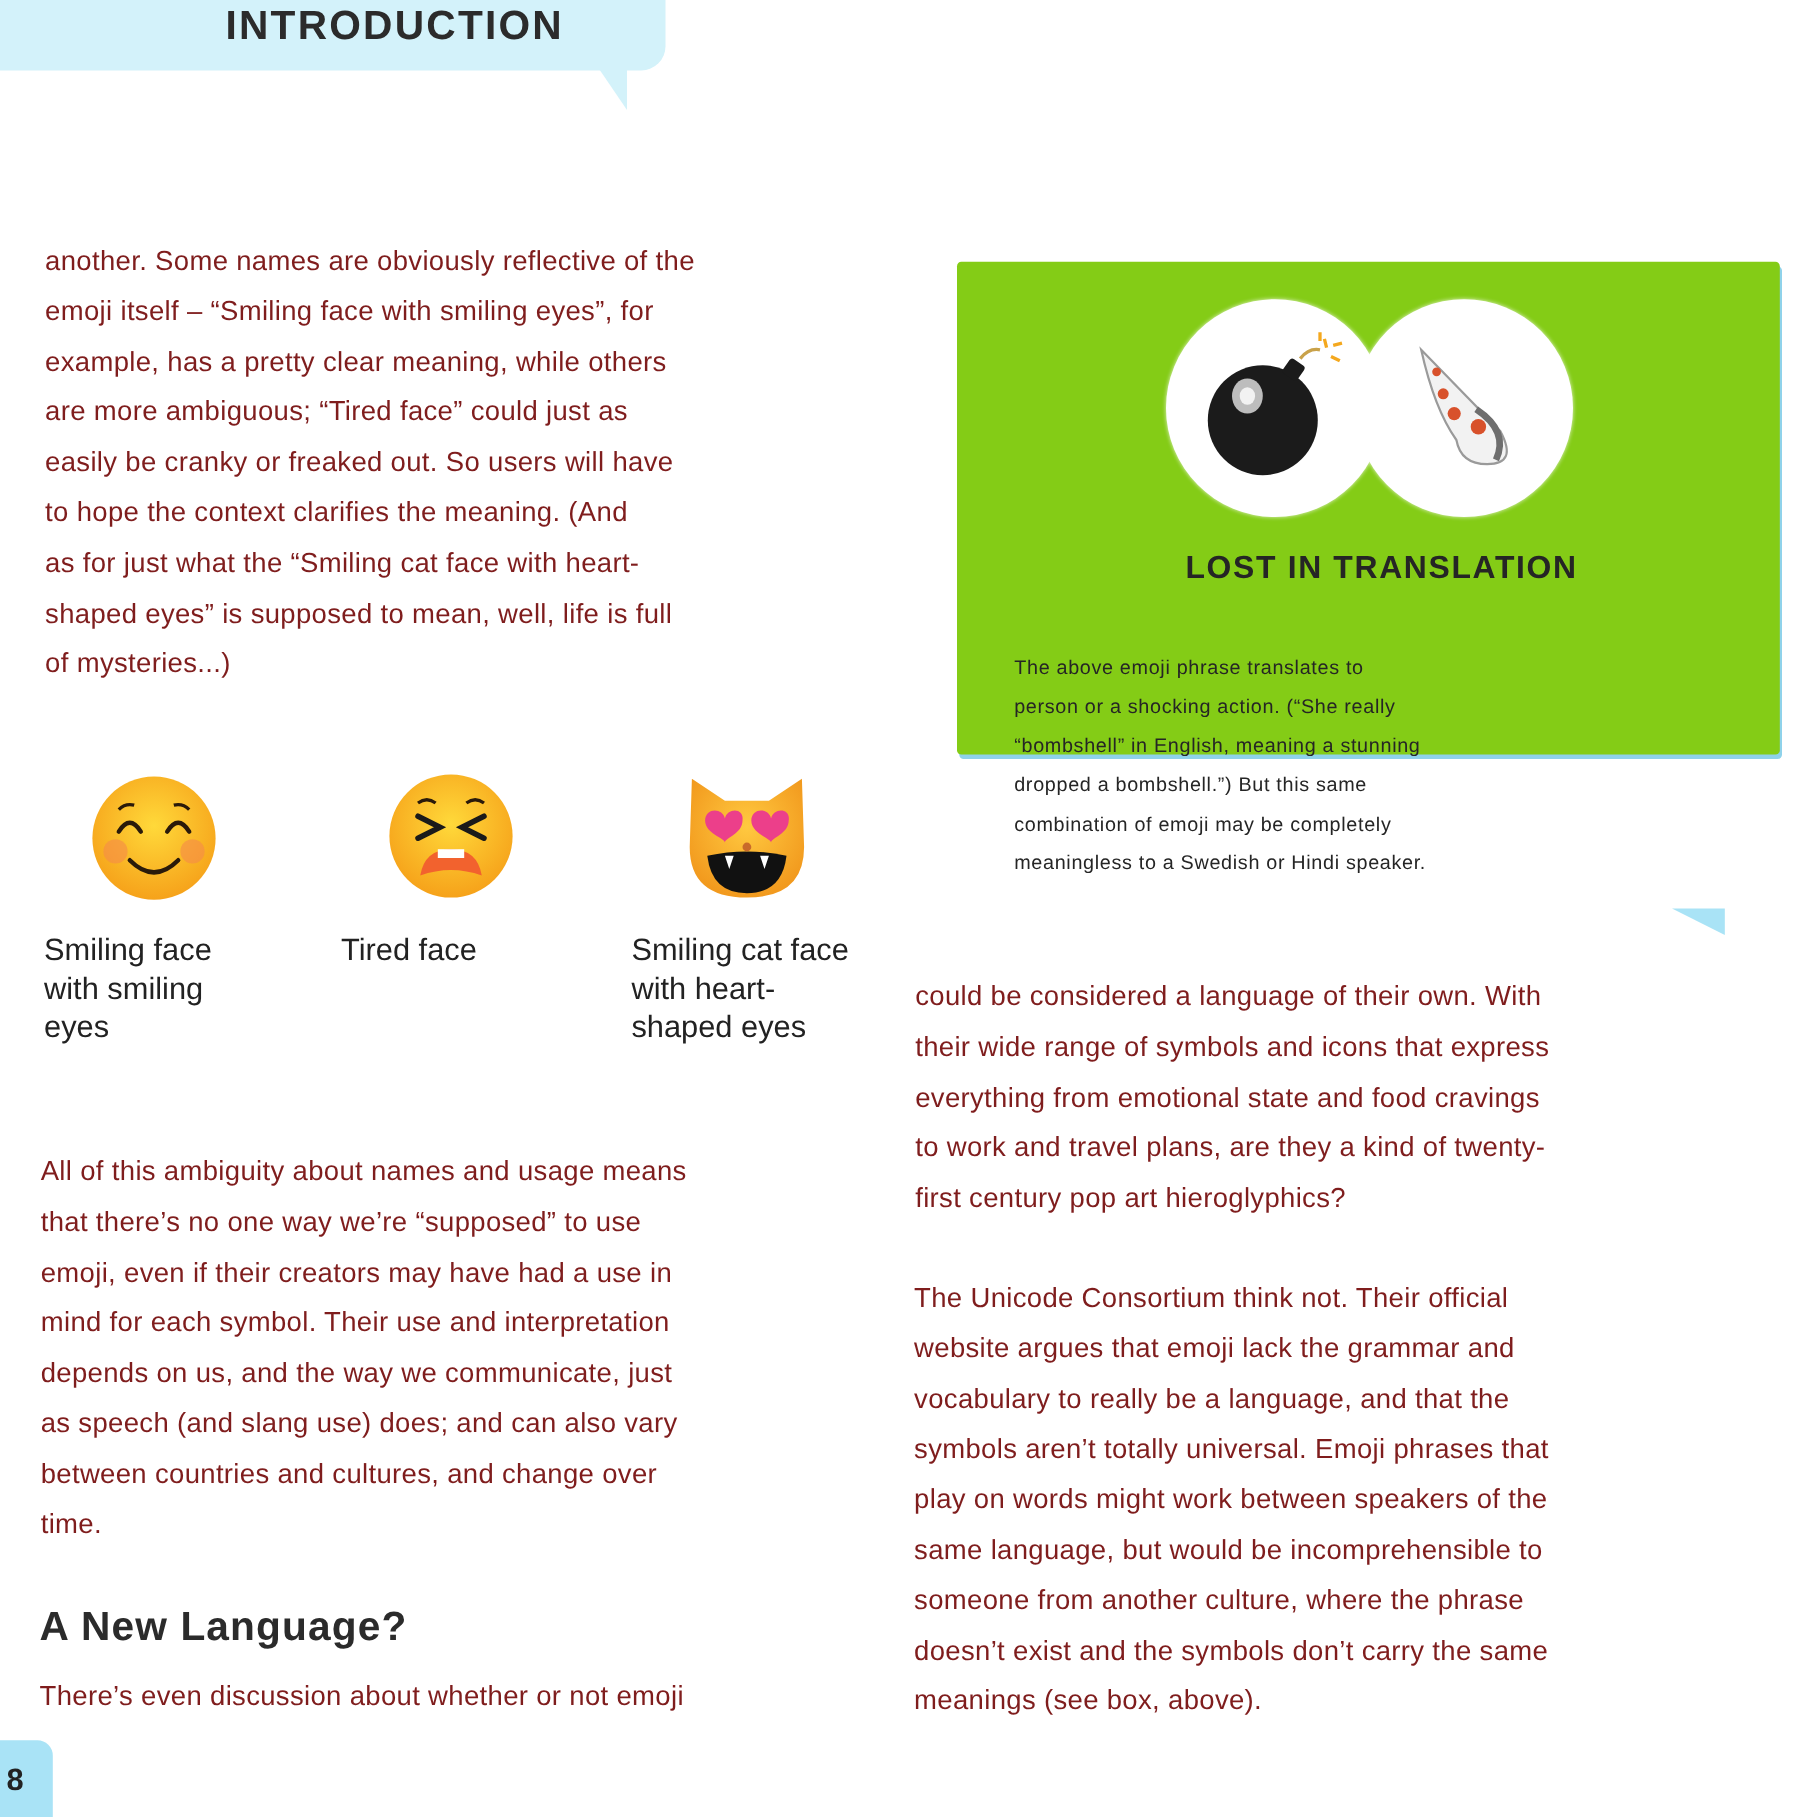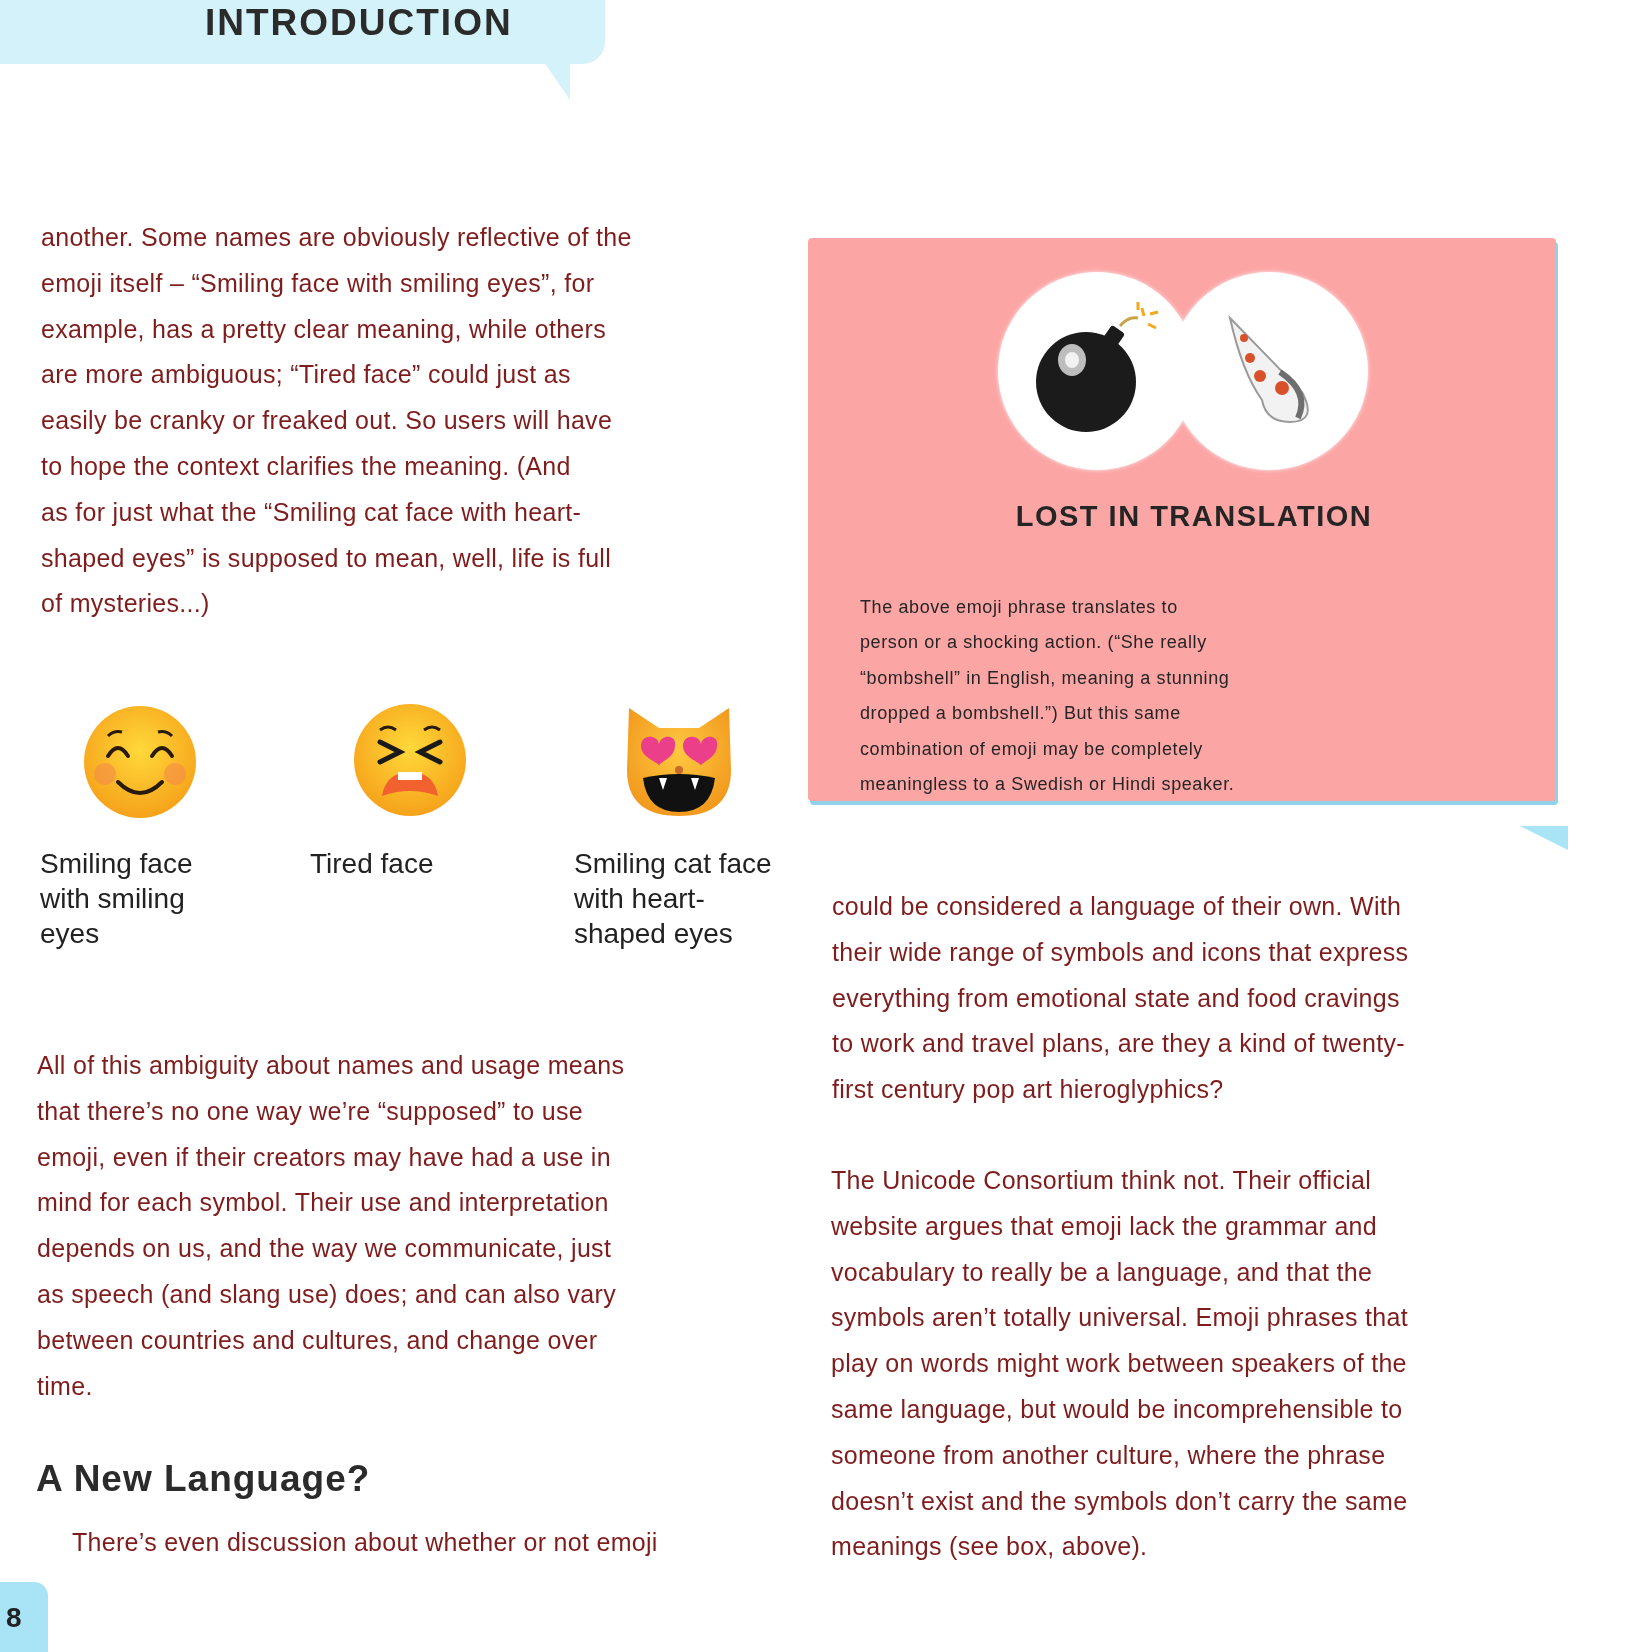--- a/index.html
+++ b/index.html
@@ -27,22 +27,22 @@
     }
     .body-text .line { display:block; white-space:nowrap; }
     .emoji-row { position:absolute; left:40px; top:700px; width:760px; height:260px; }
     .emoji-item { position:absolute; top:0; width:200px; text-align:left; }
     .emoji-graphic { width:120px; height:120px; margin:0 auto; position:relative; }
     .emoji-caption {
       margin-top:26px; font-size:28px; line-height:35px; color:#222;
     }
     .emoji-caption span { display:block; }
     .callout {
-      position:absolute; left:808px; top:238px; width:748px; height:563px;
-      background:#fca5a5; border-radius:4px;
+      position:absolute; left:870px; top:238px; width:748px; height:448px;
+      background:#84cc16; border-radius:4px;
       box-shadow: 2px 4px 0 #8fd2ea;
     }
     .callout-tail {
       position:absolute; left:1520px; top:826px; width:0; height:0;
       border-left:48px solid transparent; border-top:24px solid #a9e3f6;
     }
     .icon-circle {
       position:absolute; width:198px; height:198px; border-radius:50%;
       background:#ffffff; box-shadow:0 0 4px rgba(255,255,255,0.8);
     }
@@ -168,21 +168,21 @@
   <span class="line">emoji, even if their creators may have had a use in</span>
   <span class="line">mind for each symbol. Their use and interpretation</span>
   <span class="line">depends on us, and the way we communicate, just</span>
   <span class="line">as speech (and slang use) does; and can also vary</span>
   <span class="line">between countries and cultures, and change over</span>
   <span class="line">time.</span>
 </p>
 
 <div class="subheading">A New Language?</div>
 
-<p class="body-text" style="left:36px; top:1520px;margin-left:36px;">
+<p class="body-text" style="left:36px; top:1520px;">
   <span class="line">There’s even discussion about whether or not emoji</span>
 </p>
 
 <div class="callout">
   <div class="icon-circle" style="left:190px; top:34px;">
     <svg width="198" height="198" viewBox="0 0 198 198">
       <circle cx="88" cy="110" r="50" fill="#1b1b1b"></circle>
       <ellipse cx="74" cy="88" rx="14" ry="16" fill="#bdbdbd"></ellipse>
       <ellipse cx="74" cy="88" rx="7" ry="8" fill="#f2f2f2"></ellipse>
       <rect x="108" y="56" width="16" height="16" rx="3" fill="#1b1b1b" transform="rotate(35 116 64)"></rect>

